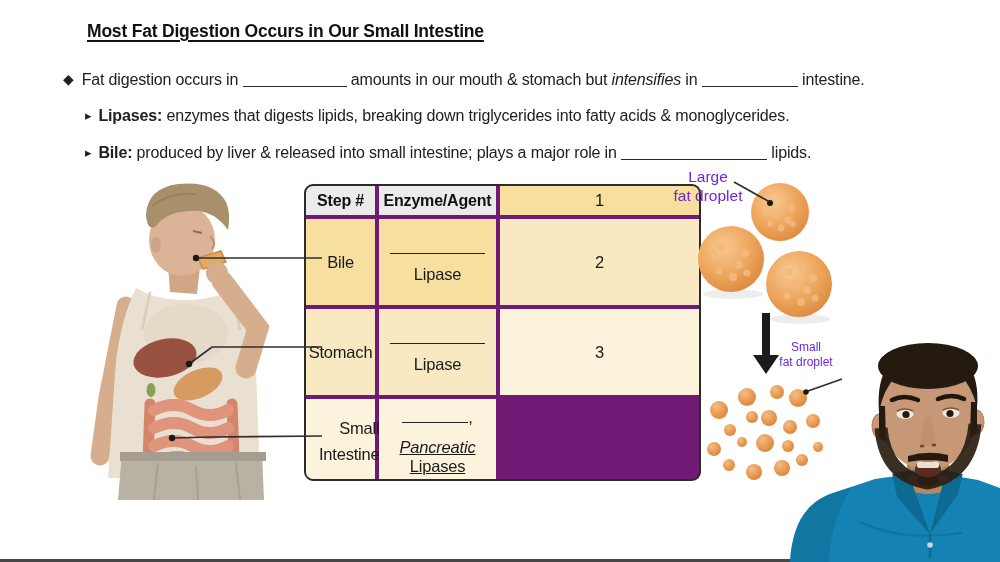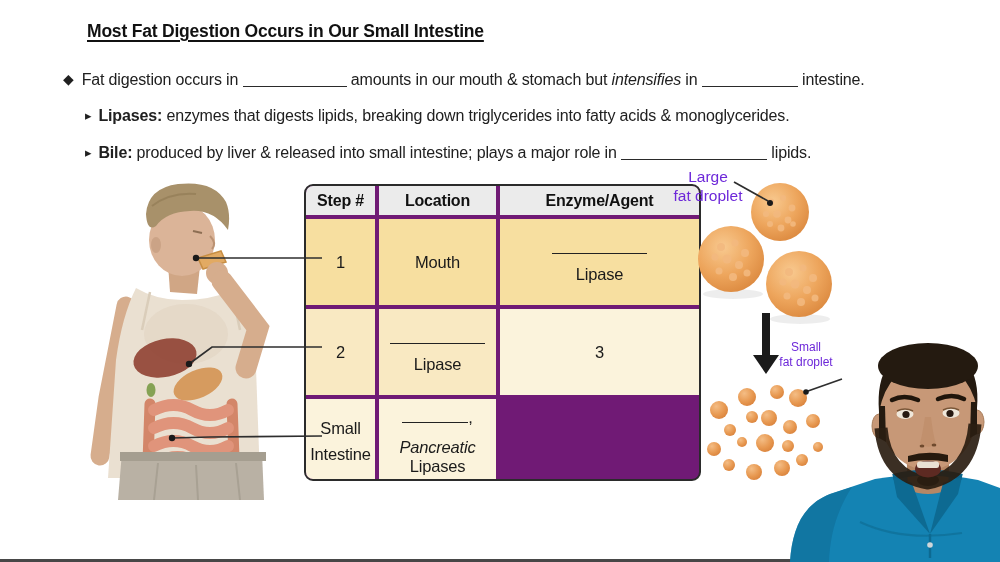--- a/index.html
+++ b/index.html
@@ -20,24 +20,24 @@
   .bold{font-weight:bold;} .ital{font-style:italic;}
   
   .dtable{position:absolute;left:304px;top:184px;width:397px;height:297px;z-index:2;
           display:grid;grid-template-columns:69px 117px 1fr;grid-template-rows:29px 86px 86px 86px;
           gap:4px;background:#701a75;border:2px solid #2b2b2b;border-radius:9px;overflow:hidden;
           box-sizing:border-box;}
   .cell{display:flex;flex-direction:column;align-items:center;justify-content:center;
         font-size:16.5px;letter-spacing:-0.2px;color:#1a1a1a;text-align:center;}
   .hcell{background:#EBEBEB;font-weight:bold;font-size:16px;color:#111;}
   .r1{background:#F7DFA0;} .r2{background:#F9E9C2;} .r3{background:#FBF3DC;}
-  .loc-wrap{display:block;width:78px;line-height:1.55;}
+  .loc-wrap{display:block;width:78px;line-height:1.55;text-align:right;}
   .enz-blank{display:block;width:95px;border-bottom:1.5px solid #222;height:12px;margin-bottom:11px;}
   .enz-blank3{display:inline-block;width:66px;border-bottom:1.5px solid #222;height:12px;}
-  .enz-line2{margin-top:11px;}
+  .enz-line2{margin-top:11px;text-decoration:underline;}
   
   .art{position:absolute;left:0;top:0;width:1000px;height:562px;z-index:3;pointer-events:none;}
   .droplabel{position:absolute;z-index:4;text-align:center;color:#6d28d9;line-height:1.25;}
   .lbl-large{left:660px;top:167px;width:96px;font-size:15.5px;}
   .lbl-small{left:768px;top:340px;width:76px;font-size:12px;}
   .bottom-bar{position:absolute;left:0;right:0;bottom:0;height:3px;background:#474747;z-index:1;}
 </style>
 </head>
 <body>
 
@@ -52,31 +52,31 @@
   <div class="bullet b2">
     <span class="submarker">▸</span><span class="bold">Lipases:</span><span> enzymes that digests lipids, breaking down triglycerides into fatty acids &amp; monoglycerides.</span>
   </div>
 
   <div class="bullet b3">
     <span class="submarker">▸</span><span class="bold">Bile:</span><span> produced by liver &amp; released into small intestine; plays a major role in </span><span class="blank bw3"></span><span> lipids.</span>
   </div>
 
   <div class="dtable">
     <div class="cell hcell">Step #</div>
-    <div class="cell hcell">Location</div>
     <div class="cell hcell">Enzyme/Agent</div>
 
     <div class="cell r1">1</div>
-    <div class="cell r1">Mouth</div>
+    <div class="cell r1">Bile</div>
     <div class="cell r1">
       <span class="enz-blank"></span>
       <span>Lipase</span>
     </div>
 
     <div class="cell r2">2</div>
+    <div class="cell r2">Stomach</div>
     <div class="cell r2">
       <span class="enz-blank"></span>
       <span>Lipase</span>
     </div>
 
     <div class="cell r3">3</div>
     <div class="cell r3">
       <span class="loc-wrap">Small Intestine</span>
     </div>
     <div class="cell r3">

